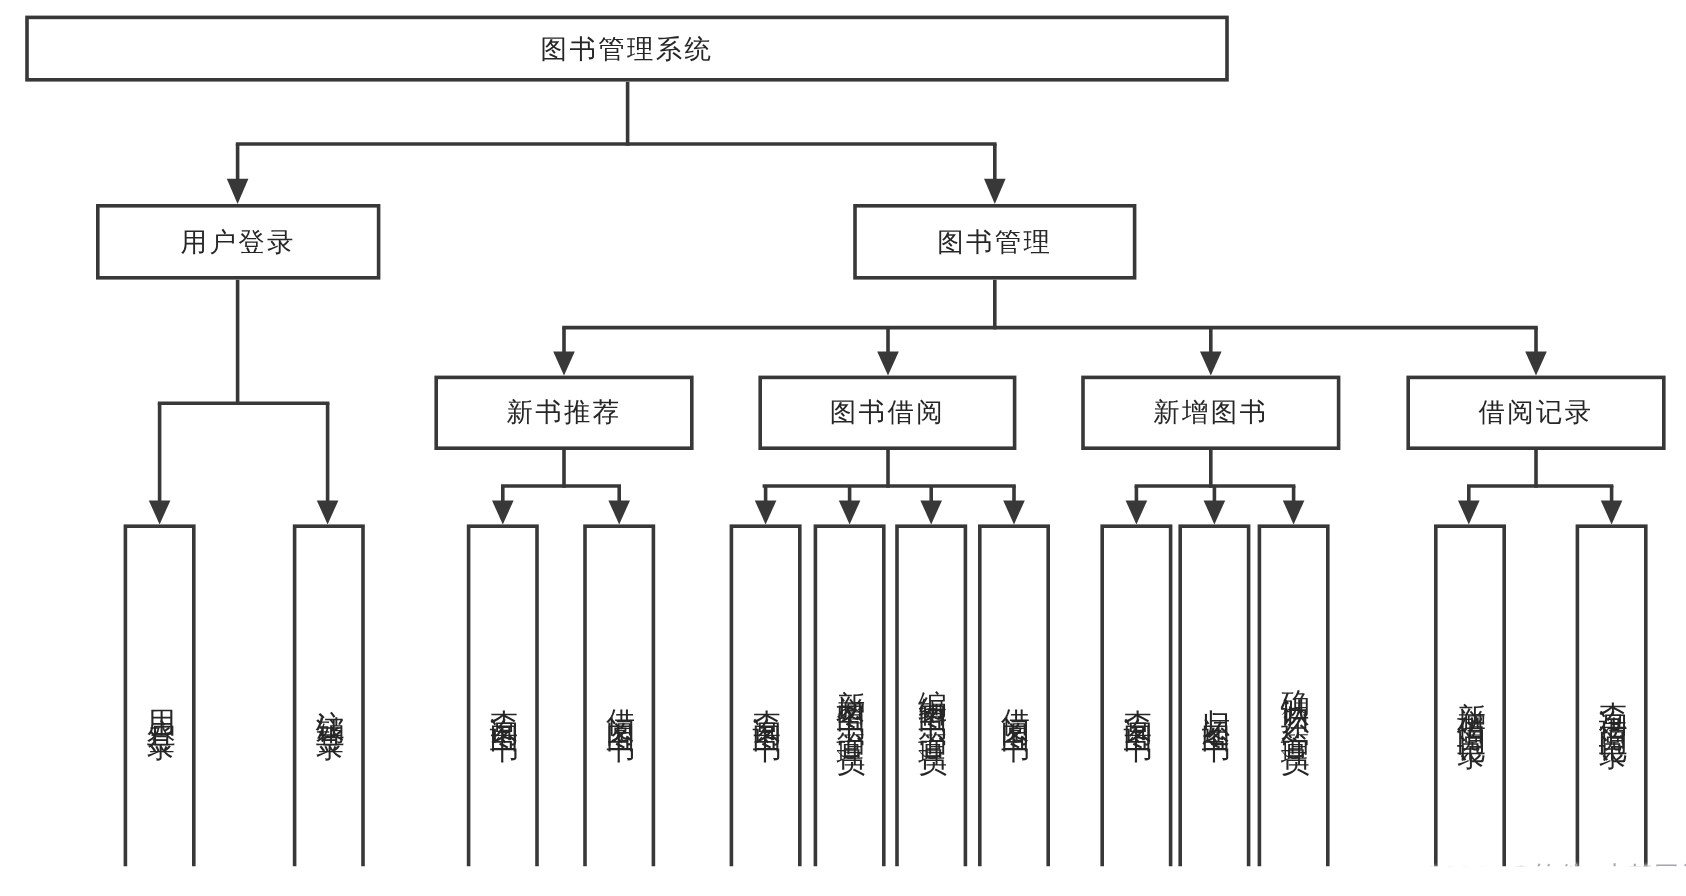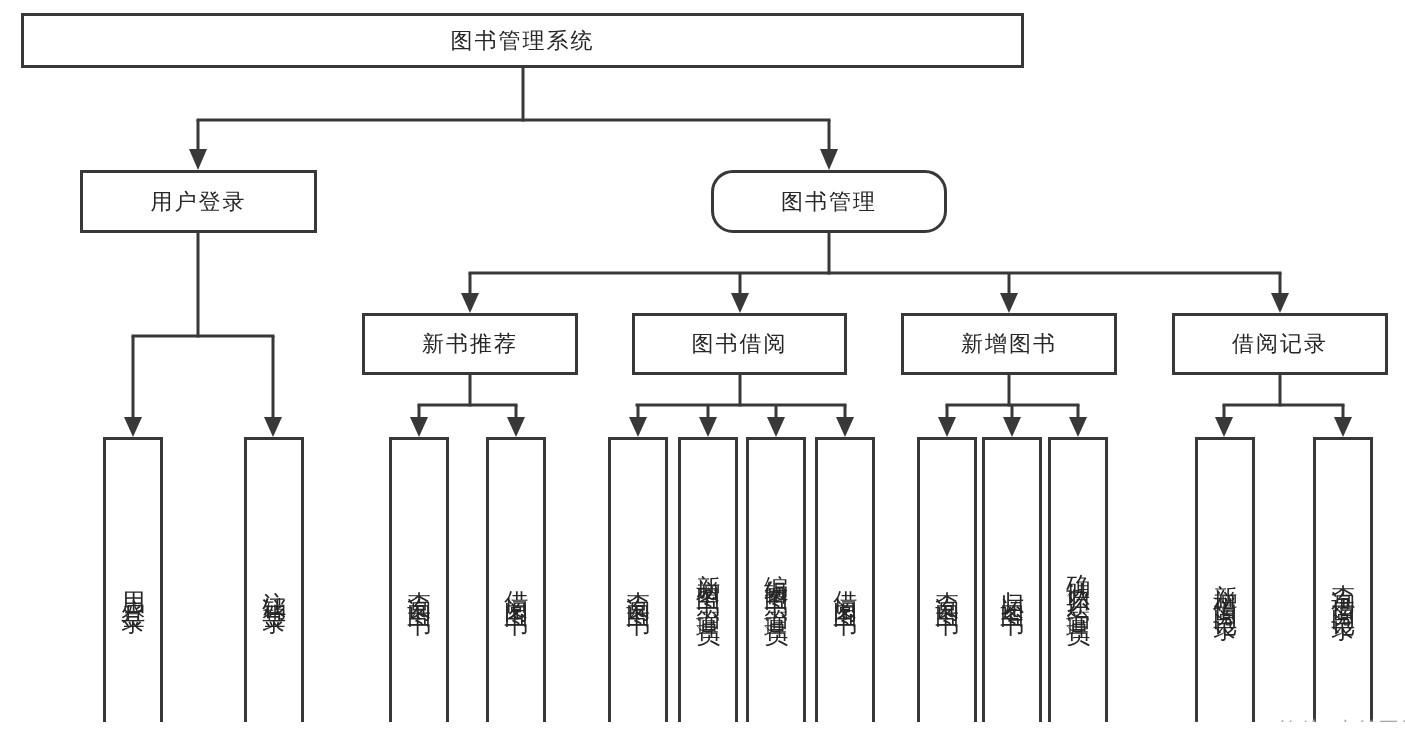--- a/index.html
+++ b/index.html
@@ -142,21 +142,21 @@
     </g>
   </svg>
 
   <div class="node node-h" style="left:21px; top:13px; width:1003px; height:55px;">
     <span class="label">图书管理系统</span>
   </div>
 
   <div class="node node-h" style="left:80px; top:170px; width:237px; height:63px;">
     <span class="label">用户登录</span>
   </div>
-  <div class="node node-h" style="left:711px; top:170px; width:236px; height:63px;border-radius:22px;">
+  <div class="node node-h" style="left:711px; top:170px; width:236px; height:63px;">
     <span class="label">图书管理</span>
   </div>
 
   <div class="node node-h" style="left:632px; top:313px; width:215px; height:62px;">
     <span class="label">图书借阅</span>
   </div>
   <div class="node node-h" style="left:362px; top:313px; width:216px; height:62px;">
     <span class="label">新书推荐</span>
   </div>
   <div class="node node-h" style="left:901px; top:313px; width:216px; height:62px;">

